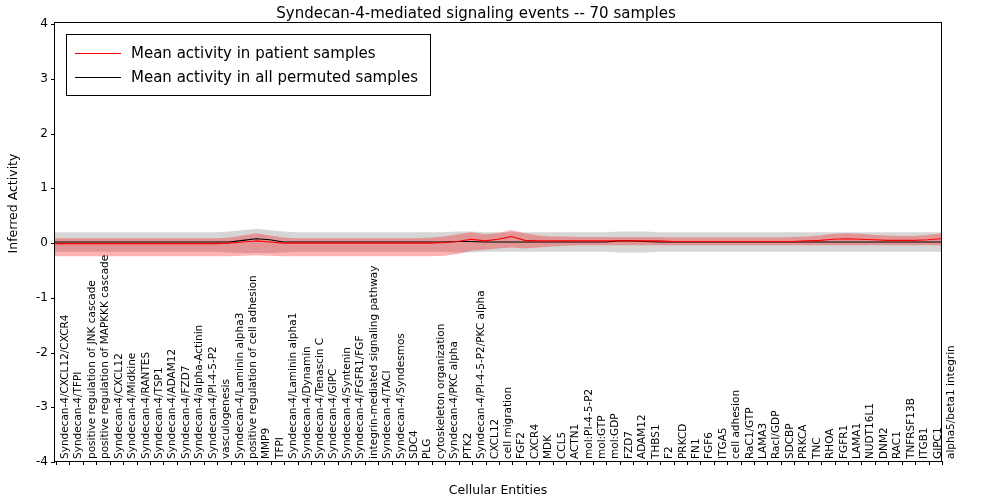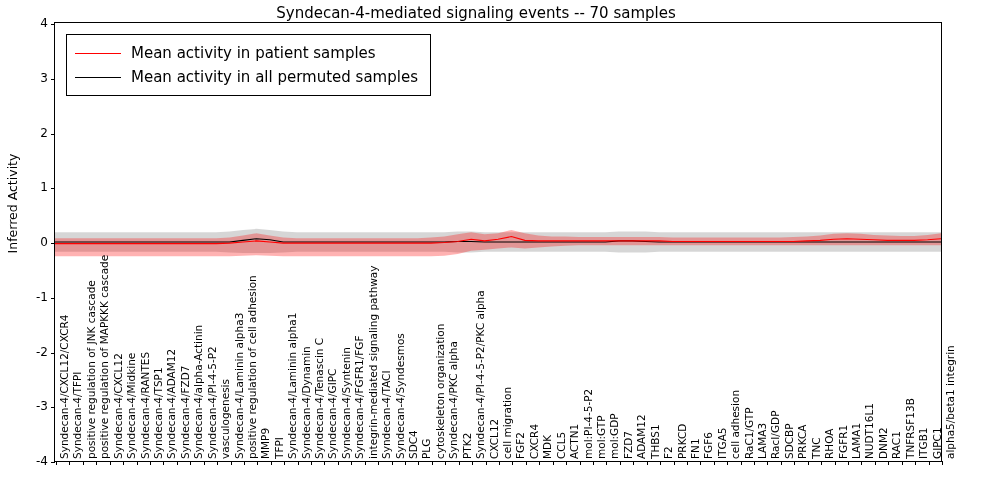--- a/index.html
+++ b/index.html
@@ -132,20 +132,21 @@
   svg { display: block; }
 </style>
 </head>
 <body>
 
 <div id="figure">
 
   <div id="chart-title">Syndecan-4-mediated signaling events -- 70 samples</div>
 
   <div id="ylabel">Inferred Activity</div>
+  <div id="xlabel">Cellular Entities</div>
 
   <div id="plot-area">
     <div id="plot-clip">
       <svg id="plot-svg" width="886" height="438" viewBox="0 0 886 438" preserveAspectRatio="none">
           <path d="M0.00,209.15L13.42,209.15L26.85,209.15L40.27,209.15L53.70,209.15L67.12,209.15L80.55,209.15L93.97,209.15L107.39,209.15L120.82,209.15L134.24,209.15L147.67,209.15L161.09,209.15L174.52,208.60L187.94,206.96L201.36,205.86L214.79,206.96L228.21,208.60L241.64,209.15L255.06,209.15L268.48,209.15L281.91,209.15L295.33,209.15L308.76,209.15L322.18,209.15L335.61,209.15L349.03,209.15L362.45,209.15L375.88,209.15L389.30,209.15L402.73,208.60L416.15,208.60L429.58,209.15L443.00,209.15L456.42,209.15L469.85,209.15L483.27,209.15L496.70,209.15L510.12,209.15L523.55,209.15L536.97,209.15L550.39,209.15L563.82,208.60L577.24,208.60L590.67,208.60L604.09,209.15L617.52,209.15L630.94,209.15L644.36,209.15L657.79,209.15L671.21,209.15L684.64,209.15L698.06,209.15L711.48,209.15L724.91,209.15L738.33,209.15L751.76,209.15L765.18,209.15L778.61,209.15L792.03,209.15L805.45,209.15L818.88,209.15L832.30,209.15L845.73,209.15L859.15,209.15L872.58,209.15L886.00,209.15L886.00,228.86L872.58,228.86L859.15,228.86L845.73,228.86L832.30,228.86L818.88,228.86L805.45,228.86L792.03,228.86L778.61,228.86L765.18,228.86L751.76,228.86L738.33,228.86L724.91,228.86L711.48,228.86L698.06,228.86L684.64,228.86L671.21,228.86L657.79,228.86L644.36,228.86L630.94,228.86L617.52,228.86L604.09,228.86L590.67,229.40L577.24,229.40L563.82,229.40L550.39,228.86L536.97,228.86L523.55,228.86L510.12,228.86L496.70,228.86L483.27,228.86L469.85,228.86L456.42,228.86L443.00,228.86L429.58,228.86L416.15,229.40L402.73,229.40L389.30,228.86L375.88,228.86L362.45,228.86L349.03,228.86L335.61,228.86L322.18,228.86L308.76,228.86L295.33,228.86L281.91,228.86L268.48,228.86L255.06,228.86L241.64,228.86L228.21,229.40L214.79,229.95L201.36,229.95L187.94,229.95L174.52,229.40L161.09,228.86L147.67,228.86L134.24,228.86L120.82,228.86L107.39,228.86L93.97,228.86L80.55,228.86L67.12,228.86L53.70,228.86L40.27,228.86L26.85,228.86L13.42,228.86L0.00,228.86Z" fill="#000000" fill-opacity="0.16" stroke="none"></path>
           <path d="M0.00,215.17L13.42,215.17L26.85,215.17L40.27,215.17L53.70,215.17L67.12,215.17L80.55,215.17L93.97,215.17L107.39,215.17L120.82,215.17L134.24,215.17L147.67,215.17L161.09,215.17L174.52,214.62L187.94,212.43L201.36,210.24L214.79,212.43L228.21,214.62L241.64,215.17L255.06,215.17L268.48,215.17L281.91,215.17L295.33,215.17L308.76,215.17L322.18,215.17L335.61,215.17L349.03,215.17L362.45,215.17L375.88,214.62L389.30,213.53L402.73,211.34L416.15,209.15L429.58,211.34L443.00,210.24L456.42,206.96L469.85,210.24L483.27,212.43L496.70,213.53L510.12,213.53L523.55,214.07L536.97,214.07L550.39,214.07L563.82,214.07L577.24,214.07L590.67,214.07L604.09,214.07L617.52,214.62L630.94,214.62L644.36,214.62L657.79,214.62L671.21,214.62L684.64,214.62L698.06,214.62L711.48,214.62L724.91,214.62L738.33,214.07L751.76,213.53L765.18,212.43L778.61,210.79L792.03,210.24L805.45,210.79L818.88,211.88L832.30,212.43L845.73,212.98L859.15,212.98L872.58,211.88L886.00,210.24L886.00,222.28L872.58,222.28L859.15,222.28L845.73,222.28L832.30,222.28L818.88,222.28L805.45,222.28L792.03,222.28L778.61,222.28L765.18,222.28L751.76,222.28L738.33,222.28L724.91,222.28L711.48,222.28L698.06,222.28L684.64,222.28L671.21,222.28L657.79,222.28L644.36,222.28L630.94,222.28L617.52,222.28L604.09,222.28L590.67,222.28L577.24,222.28L563.82,222.28L550.39,222.28L536.97,222.28L523.55,222.28L510.12,222.83L496.70,223.38L483.27,224.47L469.85,225.57L456.42,224.47L443.00,225.57L429.58,226.67L416.15,227.76L402.73,231.05L389.30,232.69L375.88,233.23L362.45,233.23L349.03,233.23L335.61,233.23L322.18,233.23L308.76,233.23L295.33,233.23L281.91,233.23L268.48,233.23L255.06,233.23L241.64,233.23L228.21,233.23L214.79,232.69L201.36,232.14L187.94,232.69L174.52,233.23L161.09,233.23L147.67,233.23L134.24,233.23L120.82,233.23L107.39,233.23L93.97,233.23L80.55,233.23L67.12,233.23L53.70,233.23L40.27,233.23L26.85,233.23L13.42,233.23L0.00,233.23Z" fill="#ff0000" fill-opacity="0.30" stroke="none"></path>
           <path d="M0.00,219.00L13.42,219.00L26.85,219.00L40.27,219.00L53.70,219.00L67.12,219.00L80.55,219.00L93.97,219.00L107.39,219.00L120.82,219.00L134.24,219.00L147.67,219.00L161.09,219.00L174.52,219.00L187.94,217.36L201.36,215.72L214.79,216.81L228.21,219.00L241.64,219.00L255.06,219.00L268.48,219.00L281.91,219.00L295.33,219.00L308.76,219.00L322.18,219.00L335.61,219.00L349.03,219.00L362.45,219.00L375.88,219.00L389.30,219.00L402.73,218.45L416.15,218.45L429.58,219.00L443.00,219.00L456.42,219.00L469.85,219.00L483.27,219.00L496.70,219.00L510.12,219.00L523.55,219.00L536.97,219.00L550.39,219.00L563.82,217.91L577.24,217.91L590.67,218.45L604.09,219.00L617.52,219.00L630.94,219.00L644.36,219.00L657.79,219.00L671.21,219.00L684.64,219.00L698.06,219.00L711.48,219.00L724.91,219.00L738.33,219.00L751.76,219.00L765.18,219.00L778.61,219.00L792.03,219.00L805.45,219.00L818.88,219.00L832.30,219.00L845.73,219.00L859.15,219.00L872.58,219.00L886.00,219.00" fill="none" stroke="#000000" stroke-width="1.1" vector-effect="non-scaling-stroke"></path>
           <path d="M0.00,220.64L13.42,220.64L26.85,220.64L40.27,220.64L53.70,220.64L67.12,220.64L80.55,220.64L93.97,220.64L107.39,220.64L120.82,220.64L134.24,220.64L147.67,220.64L161.09,220.64L174.52,220.09L187.94,219.00L201.36,217.91L214.79,219.00L228.21,220.09L241.64,220.09L255.06,220.09L268.48,220.09L281.91,220.09L295.33,220.09L308.76,220.09L322.18,220.09L335.61,220.09L349.03,220.09L362.45,220.09L375.88,220.09L389.30,219.55L402.73,218.45L416.15,216.26L429.58,217.91L443.00,216.26L456.42,213.53L469.85,217.36L483.27,217.91L496.70,217.91L510.12,217.91L523.55,217.91L536.97,217.91L550.39,217.91L563.82,217.91L577.24,217.91L590.67,217.91L604.09,217.91L617.52,218.45L630.94,218.45L644.36,218.45L657.79,218.45L671.21,218.45L684.64,218.45L698.06,218.45L711.48,218.45L724.91,218.45L738.33,218.45L751.76,217.91L765.18,217.36L778.61,216.26L792.03,215.72L805.45,216.26L818.88,216.81L832.30,217.36L845.73,217.36L859.15,217.36L872.58,216.81L886.00,215.72" fill="none" stroke="#ff0000" stroke-width="1.1" vector-effect="non-scaling-stroke"></path>
         </svg>
     </div>

